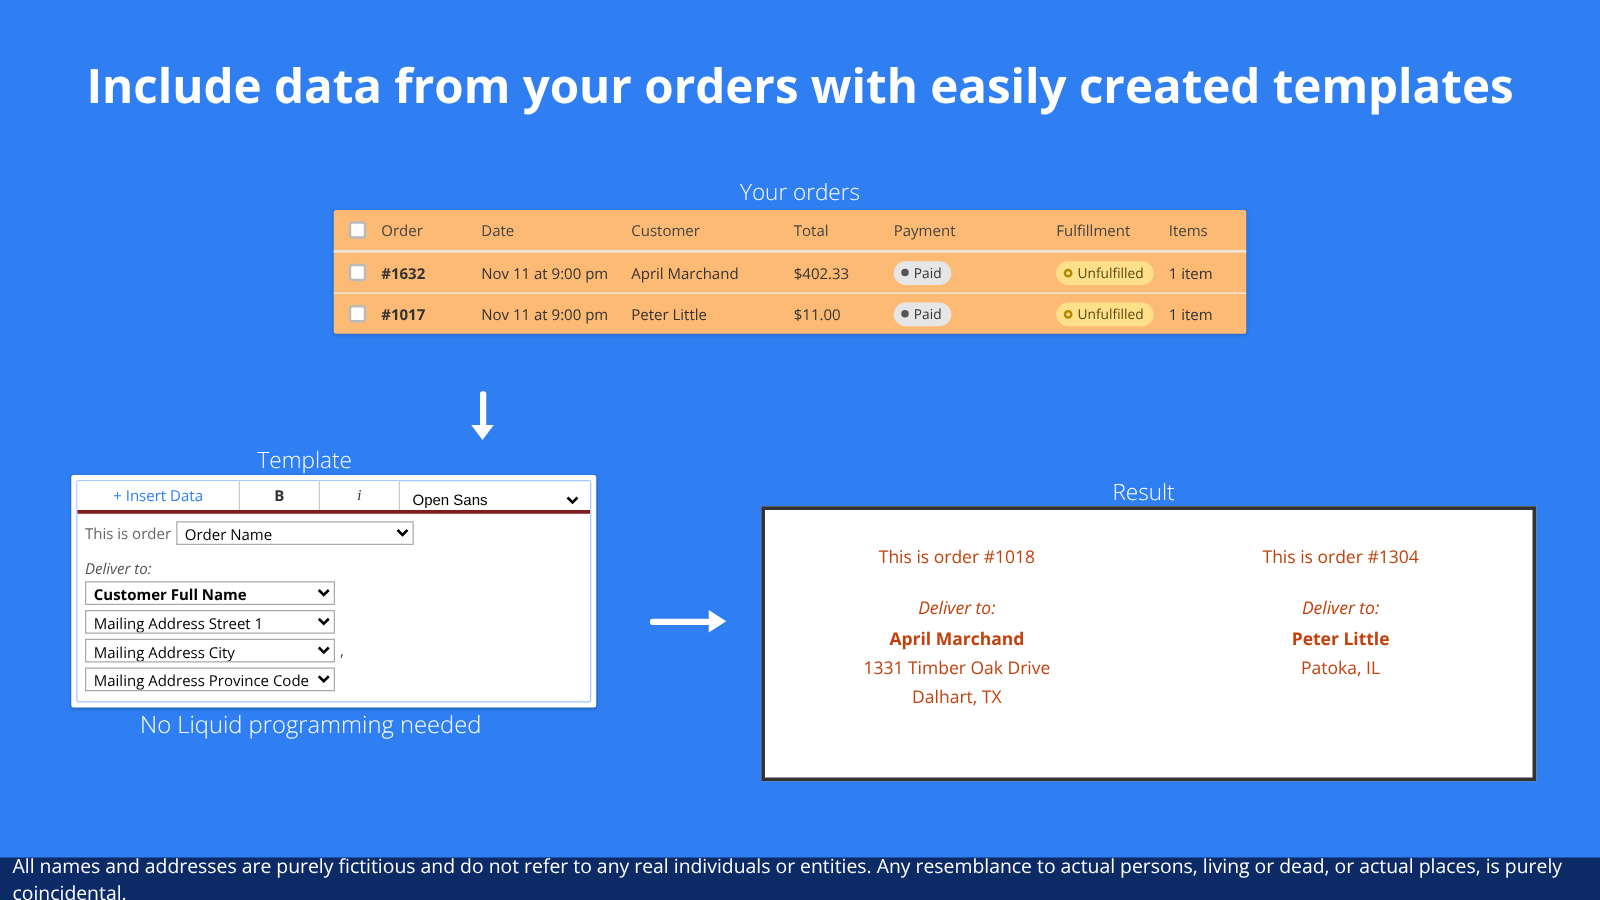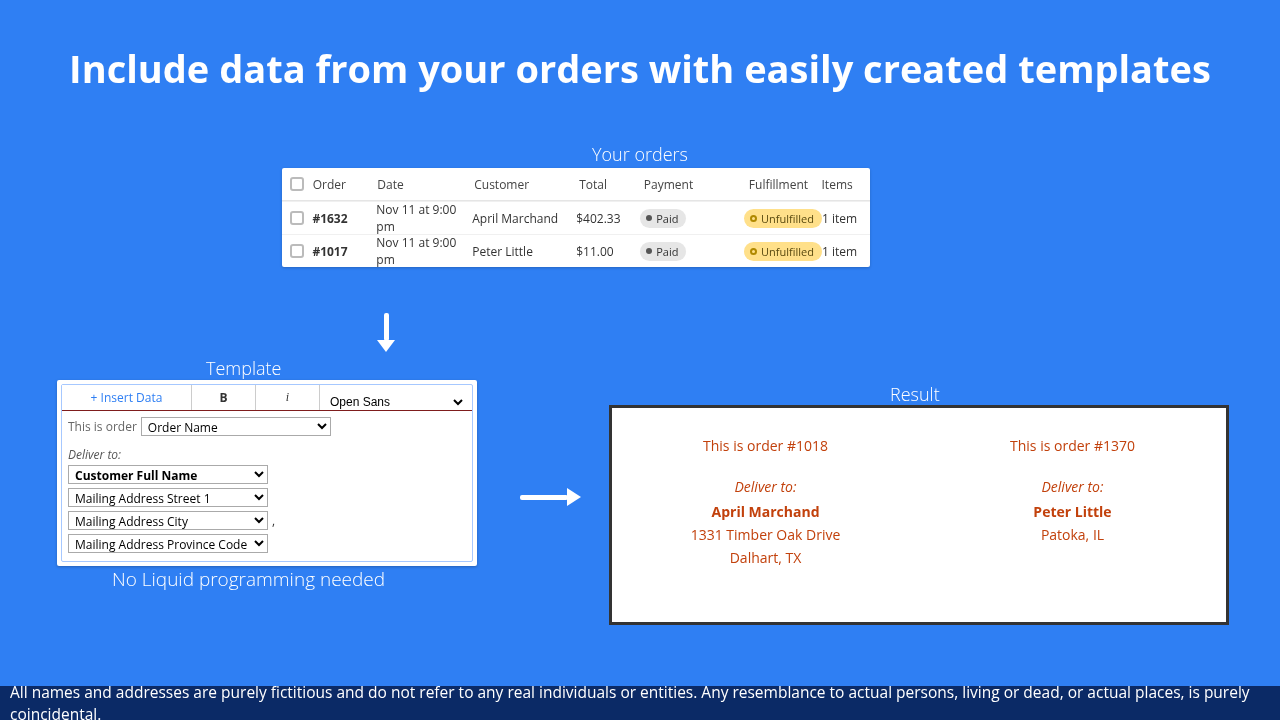--- a/index.html
+++ b/index.html
@@ -8,22 +8,22 @@
 
   .heading {
     position: absolute; top: 42px; left: 0; right: 0;
     text-align: center; font-size: 38px; font-weight: 700; color: #fff;
   }
 
   .label-your-orders { position: absolute; top: 142px; left: 0; right: 0; text-align: center; font-size: 18px; font-weight: 300; }
 
   
   .orders-panel {
-    position: absolute; top: 168px; left: 282px; width: 588px;
-    background: #ffffff; color: #333; border-radius: 2px;
+    position: absolute; top: 168px; left: 267px; width: 730px;
+    background: #fdba74; color: #333; border-radius: 2px;
     box-shadow: 0 1px 3px rgba(0,0,0,.2);
   }
   .orders-row { display: flex; align-items: center; height: 33px; font-size: 12px; }
   .orders-header { border-bottom: 1px solid #e5e5e5; color: #444; }
   .orders-row + .orders-row { border-top: 1px solid #f0f0f0; }
   .col-check { width: 38px; display:flex; justify-content:center; }
   .col-order { width: 80px; }
   .col-date  { width: 120px; }
   .col-cust  { width: 130px; }
   .col-total { width: 80px; }
@@ -60,21 +60,21 @@
   .label-template { position:absolute; top:356px; left:206px; font-size:18px; font-weight:300; }
   .label-result   { position:absolute; top:382px; left:890px; font-size:18px; font-weight:300; }
 
   
   .template-panel {
     position:absolute; top:380px; left:57px; width:420px;
     background:#fff; color:#333; padding:4px; border-radius:2px;
     box-shadow: 0 1px 3px rgba(0,0,0,.25);
   }
   .template-inner { border:1px solid #a6c8ff; border-radius:2px; }
-  .toolbar { display:flex; border-bottom:1px solid #7f1d1d; height:26px; }
+  .toolbar { display:flex; border-bottom:3px solid #7f1d1d; height:26px; }
   .tool-btn {
     border-right:1px solid #ccc; display:flex; align-items:center; justify-content:center;
     font-size:12px; color:#2f7ff3; background:#fff;
   }
   .tool-insert { width:130px; }
   .tool-bold   { width:64px; font-weight:700; color:#333; }
   .tool-italic { width:64px; font-style:italic; font-family: Georgia, serif; color:#333; }
   .tool-font   { flex:1; display:flex; align-items:flex-end; padding:0 6px; }
   .tool-font select { width:100%; border:none; font-size:12px; background:transparent; }
 
@@ -231,21 +231,21 @@
 <div class="result-panel">
   <div class="result-inner">
     <div class="result-col">
       <div class="ordtxt">This is order #1018</div>
       <div class="delivlbl">Deliver to:</div>
       <div class="custname">April Marchand</div>
       <div>1331 Timber Oak Drive</div>
       <div>Dalhart, TX</div>
     </div>
     <div class="result-col">
-      <div class="ordtxt">This is order #1370</div>
+      <div class="ordtxt">This is order #1304</div>
       <div class="delivlbl">Deliver to:</div>
       <div class="custname">Peter Little</div>
       <div>Patoka, IL</div>
     </div>
   </div>
 </div>
 
 <div class="footer-bar">All names and addresses are purely fictitious and do not refer to any real individuals or entities. Any resemblance to actual persons, living or dead, or actual places, is purely coincidental.</div>
 
 </body></html>

